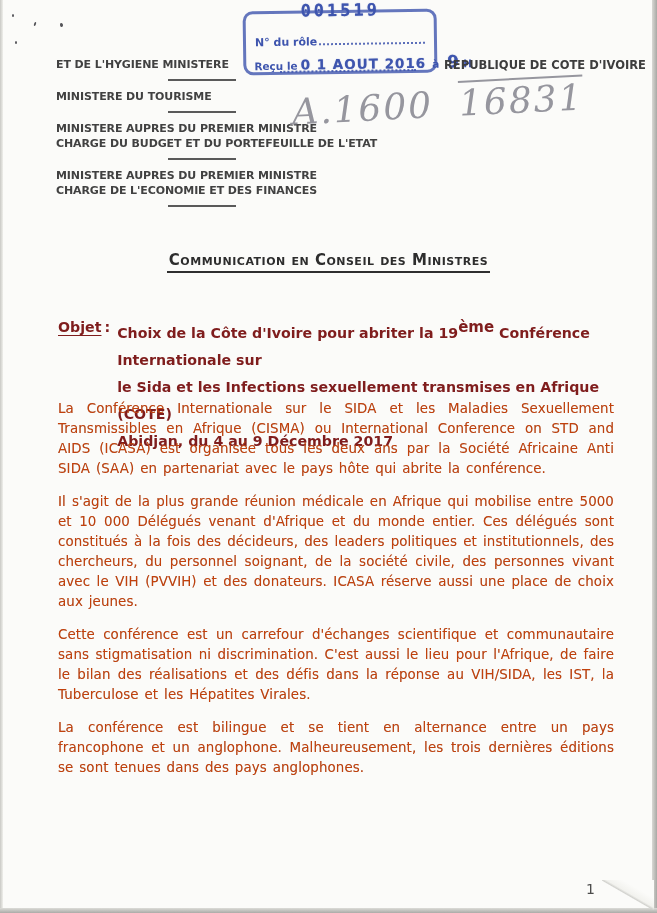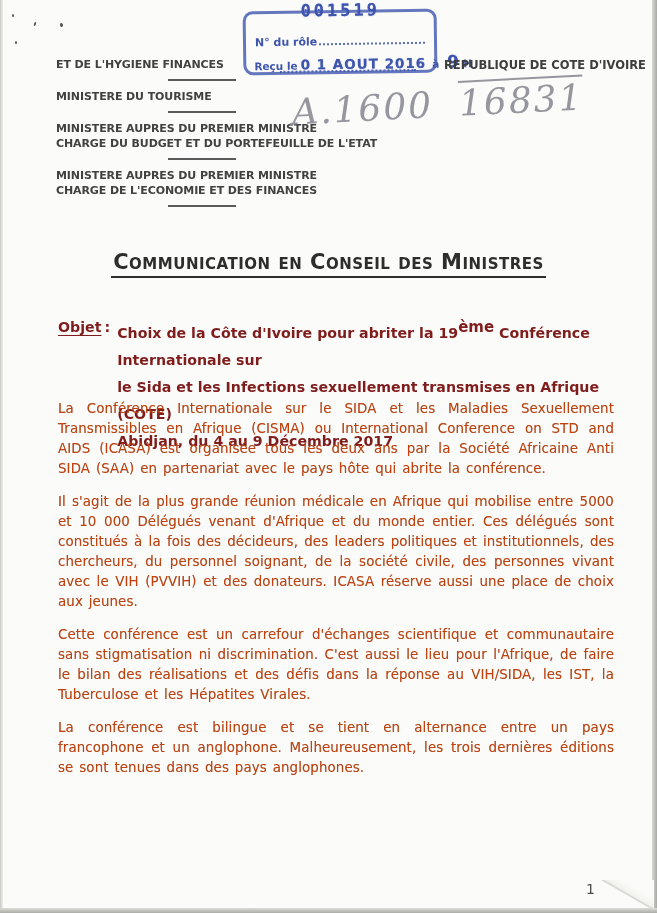--- a/index.html
+++ b/index.html
@@ -79,21 +79,21 @@
     font-size:36px; color:#96969e; letter-spacing:2px;
     transform:rotate(-3deg); white-space:nowrap;
   }
   .handwritten .ref2 { margin-left:26px; text-decoration:overline; text-decoration-thickness:2px; }
 
   
   .title-wrap { position:absolute; top:250px; left:0; width:100%; text-align:center; }
   .title {
     display:inline-block;
     font-variant:small-caps;
-    font-weight:bold; font-size:21px; letter-spacing:0.5px;
+    font-weight:bold; font-size:15px; letter-spacing:0.5px;
     color:#2d2d2d;
     border-bottom:2.5px solid #2f2f2f; padding:0 2px 2px 2px;
   }
 
   
   .objet {
     position:absolute; top:314px; left:58px; right:40px;
     display:flex; font-weight:bold; color:#7f1d1d;
     font-size:14.2px; line-height:27px;
   }
@@ -139,21 +139,21 @@
       <span>Reçu  le</span>
       <span class="stamp-date">0 1 AOUT 2016</span>
       <span class="stamp-at">à</span>
       <span class="stamp-hour">9</span>
       <span class="stamp-hsuffix">H</span>
     </div>
   </div>
 
   <div class="header-left">
     <div class="ministry">
-      <div>ET DE L'HYGIENE FINANCES</div>
+      <div>ET DE L'HYGIENE MINISTERE</div>
     </div>
     <div class="divider"></div>
     <div class="ministry">
       <div>MINISTERE DU TOURISME</div>
     </div>
     <div class="divider"></div>
     <div class="ministry">
       <div>MINISTERE AUPRES DU PREMIER MINISTRE</div>
       <div>CHARGE DU BUDGET ET DU PORTEFEUILLE DE L'ETAT</div>
     </div>

